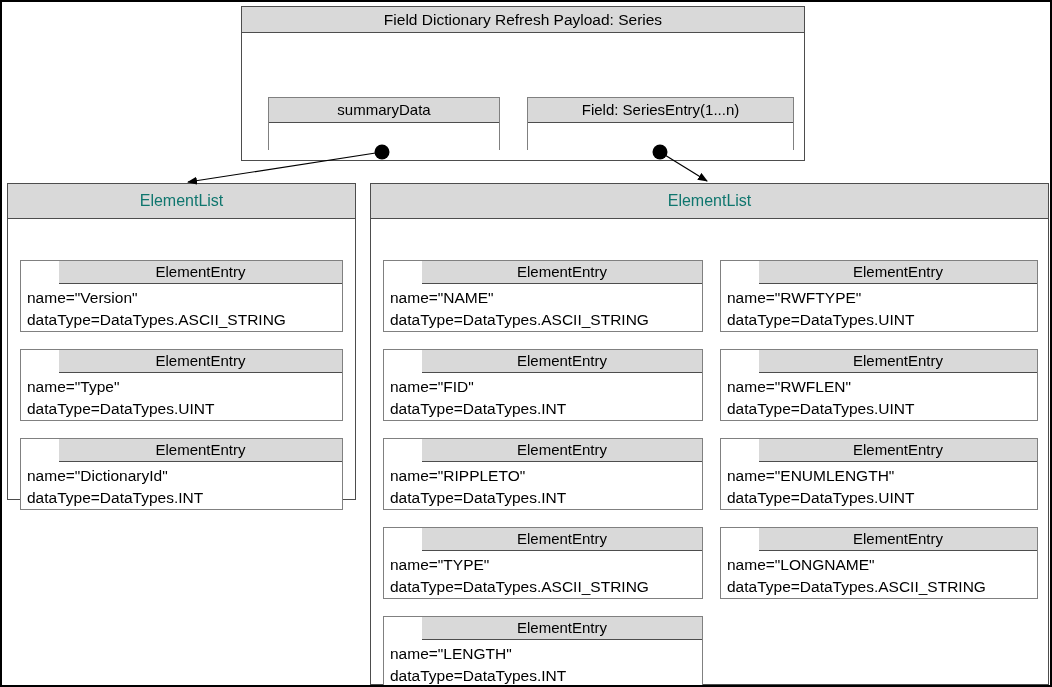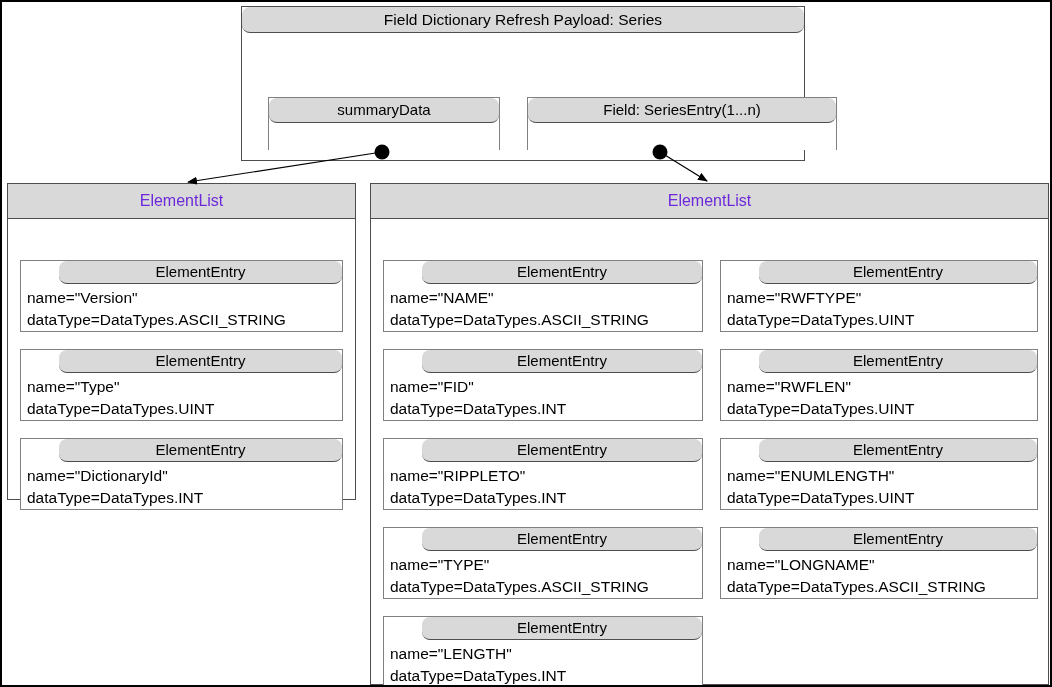--- a/index.html
+++ b/index.html
@@ -37,21 +37,20 @@
     box-sizing: border-box;
     background: #d9d9d9;
     border-bottom: 1px solid #4d4d4d;
     text-align: center;
     color: #000000;
     font-size: 15px;
     line-height: 22px;
     height: 23px;
     white-space: nowrap;
     overflow: hidden;
-    border-radius: 8px;
   }
   .band.tall {
     height: 26px;
     line-height: 25px;
     font-size: 15.5px;
   }
   .body {
     box-sizing: border-box;
     background: #ffffff;
     color: #000000;
@@ -82,21 +81,21 @@
     box-sizing: border-box;
     border: 1px solid #808080;
     background: #ffffff;
     height: 53px;
   }
   .sub-box .band {
     height: 25px;
     line-height: 24px;
   }
   #summary-box { left: 26px; top: 90px; width: 232px; }
-  #series-box  { left: 285px; top: 90px; width: 310px; }
+  #series-box  { left: 285px; top: 90px; width: 267px; }
 
   
   #elementlist-left {
     left: 5px;
     top: 181px;
     width: 349px;
     height: 317px;
   }
   #elementlist-right {
     left: 368px;
@@ -106,21 +105,21 @@
   }
 
   .el-header {
     box-sizing: border-box;
     height: 35px;
     line-height: 34px;
     background: #d9d9d9;
     border-bottom: 1px solid #4d4d4d;
     text-align: center;
     font-size: 16px;
-    color: #6d28d9;
+    color: #0f766e;
   }
 
   .entries {
     position: relative;
   }
 
   
   .entry {
     position: absolute;
     box-sizing: border-box;

